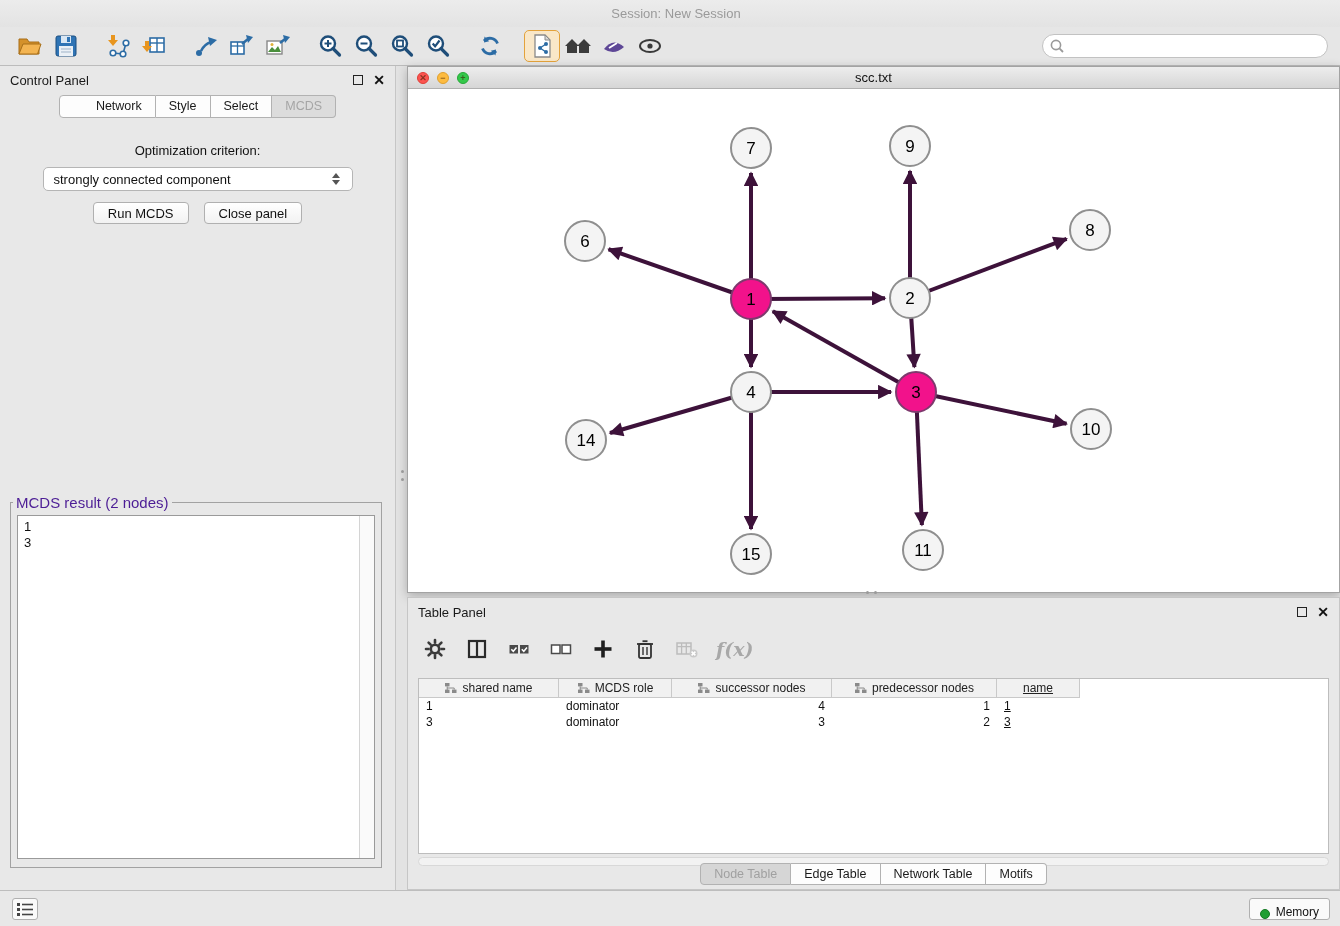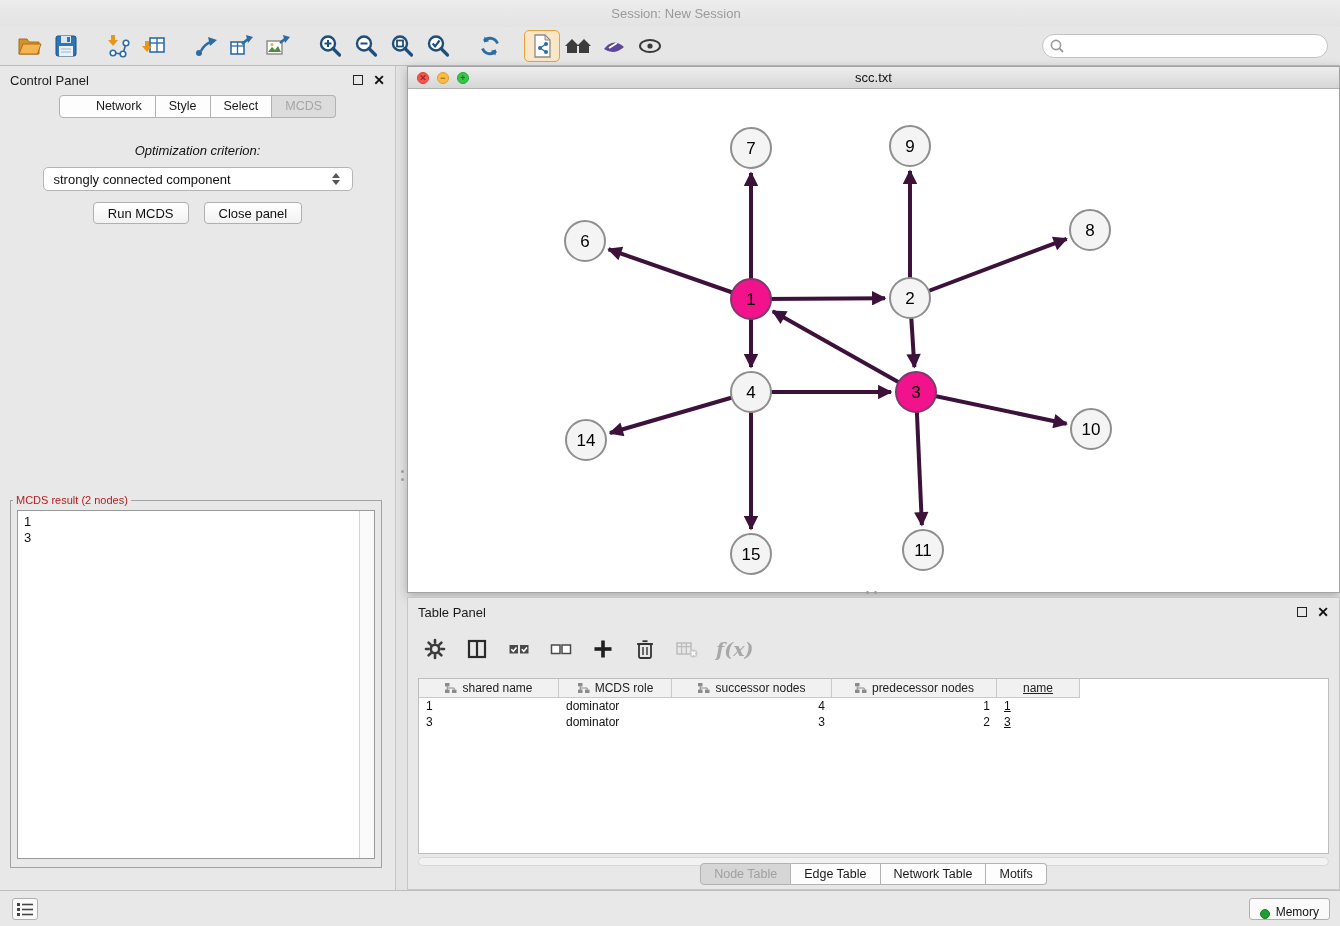--- a/index.html
+++ b/index.html
@@ -35,34 +35,34 @@
 
   
   .control-panel { position:absolute; left:0; top:66px; width:396px; bottom:36px;
     background:#e8e8e8; border-right:1px solid #c6c6c6; }
   .cp-tabs { display:flex; justify-content:center; margin-top:1px; }
   .cp-tab { border:1px solid #b2b2b2; border-left:none; background:#fdfdfd; height:23px;
     line-height:21px; padding:0 13px; font-size:12.5px; color:#1a1a1a; cursor:default; }
   .cp-tab:first-child { border-left:1px solid #b2b2b2; border-radius:4px 0 0 4px;padding-left:36px; }
   .cp-tab:last-child { border-radius:0 4px 4px 0; }
   .cp-tab.active { background:#dcdcdc; color:#a5a5a5; }
-  .opt-label { margin-top:25px; text-align:center; font-size:13px; color:#111;font-style:italic; }
+  .opt-label { margin-top:25px; text-align:center; font-size:13px; color:#111; }
   .dropdown { margin:9px auto 0; width:310px; height:24px; background:#fff;
     border:1px solid #b5b5b5; border-radius:5px; display:flex; align-items:center;
     padding:0 12px 0 10px; font-size:13px; color:#111; }
   .dd-stepper { margin-left:auto; display:flex; flex-direction:column; align-items:center; gap:2px; }
   .tri-up { width:0; height:0; border-left:4px solid transparent; border-right:4px solid transparent; border-bottom:5px solid #555; }
   .tri-down { width:0; height:0; border-left:4px solid transparent; border-right:4px solid transparent; border-top:5px solid #555; }
   .btn-row { margin-top:11px; display:flex; justify-content:center; gap:15px; }
   .mac-btn { height:22px; padding:0 14px; background:linear-gradient(#ffffff,#f2f2f2);
     border:1px solid #b0b0b0; border-radius:4px; font-size:13px; color:#111;
     font-family:"Liberation Sans", sans-serif; cursor:default; }
   .result-box { position:absolute; left:10px; right:13px; top:428px; bottom:22px;
     border:1px solid #a2a2a2; background:#e8e8e8; }
-  .result-box legend { font-size:11px; color:#b91c1c; padding:0 3px; margin-left:2px; }
+  .result-box legend { font-size:15px; color:#4c1d95; padding:0 3px; margin-left:2px; }
   .result-area { position:absolute; left:6px; right:6px; top:4px; bottom:8px;
     background:#fff; border:1px solid #9a9a9a; display:flex; }
   .result-text { flex:1; padding:3px 6px; font-size:13px; line-height:16px; color:#111; }
   .result-scroll { width:15px; background:#fafafa; border-left:1px solid #d4d4d4; }
 
   
   .network-window { position:absolute; left:407px; top:66px; width:933px; height:527px;
     background:#fff; border:1px solid #a3a3a3; box-shadow:0 3px 10px rgba(0,0,0,.25); }
   .nw-header { height:22px; background:linear-gradient(#ededed,#d6d6d6);
     border-bottom:1px solid #b0b0b0; position:relative; text-align:center;

